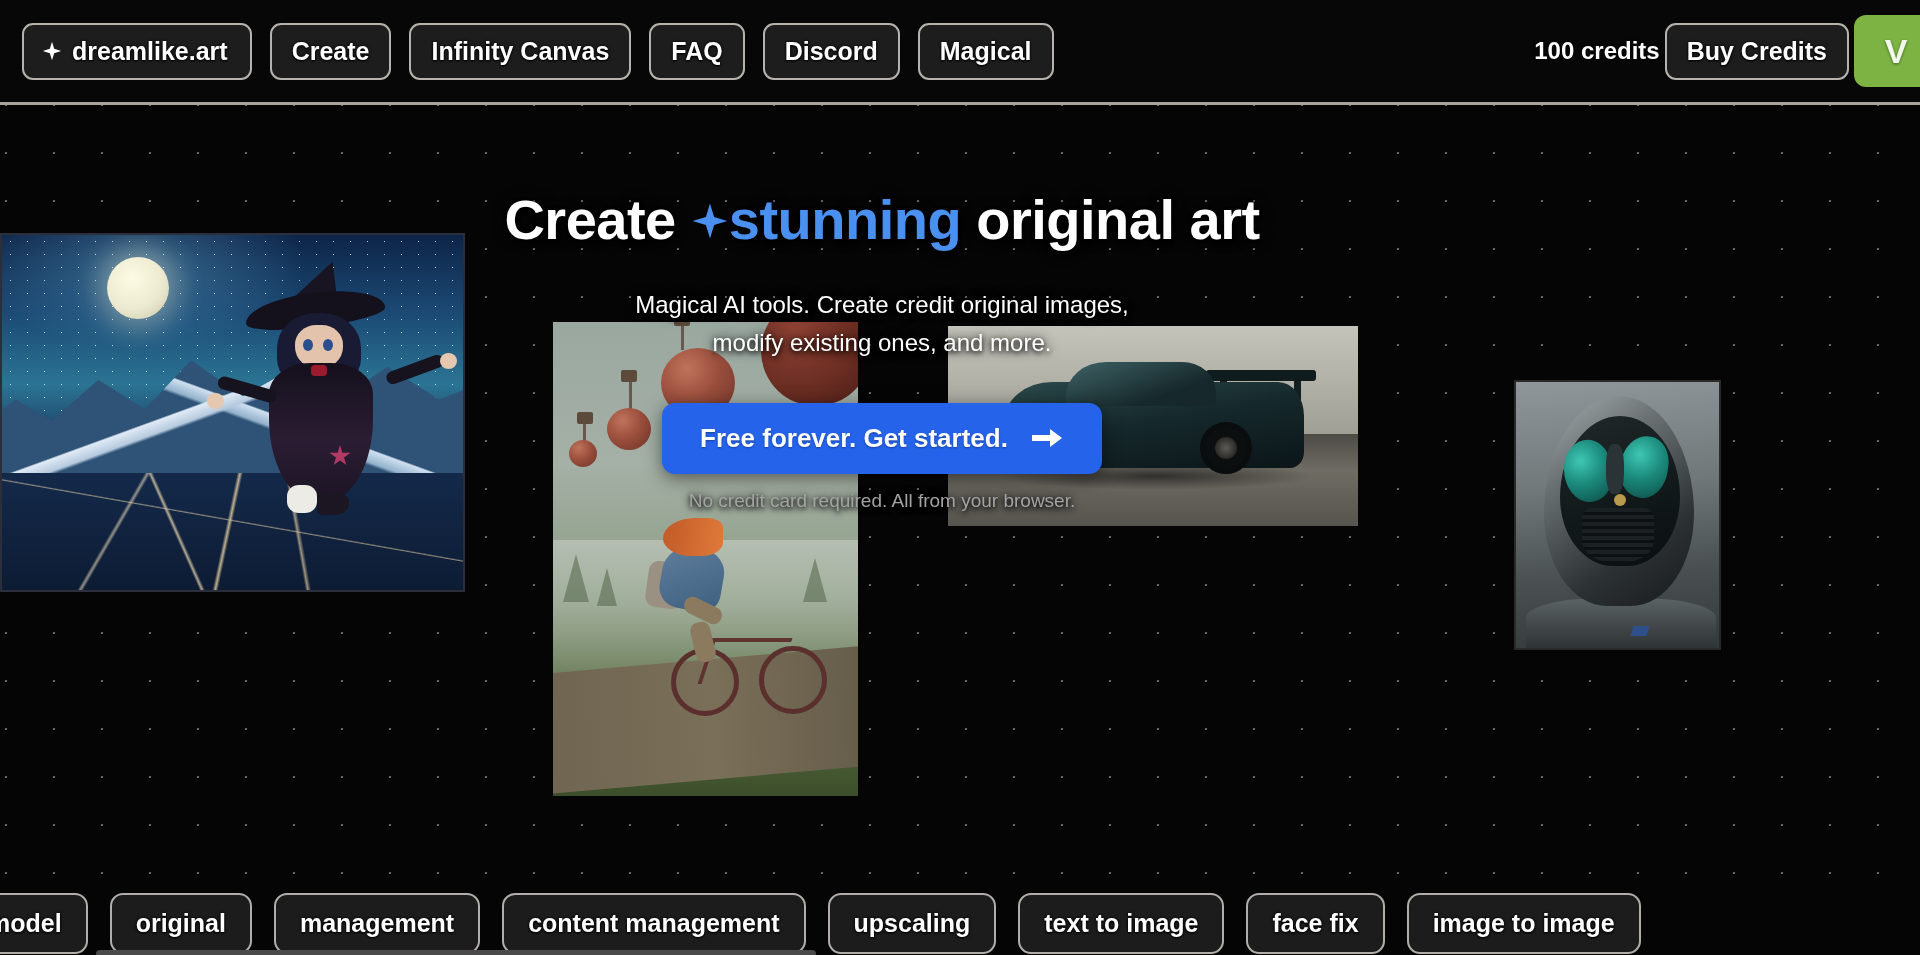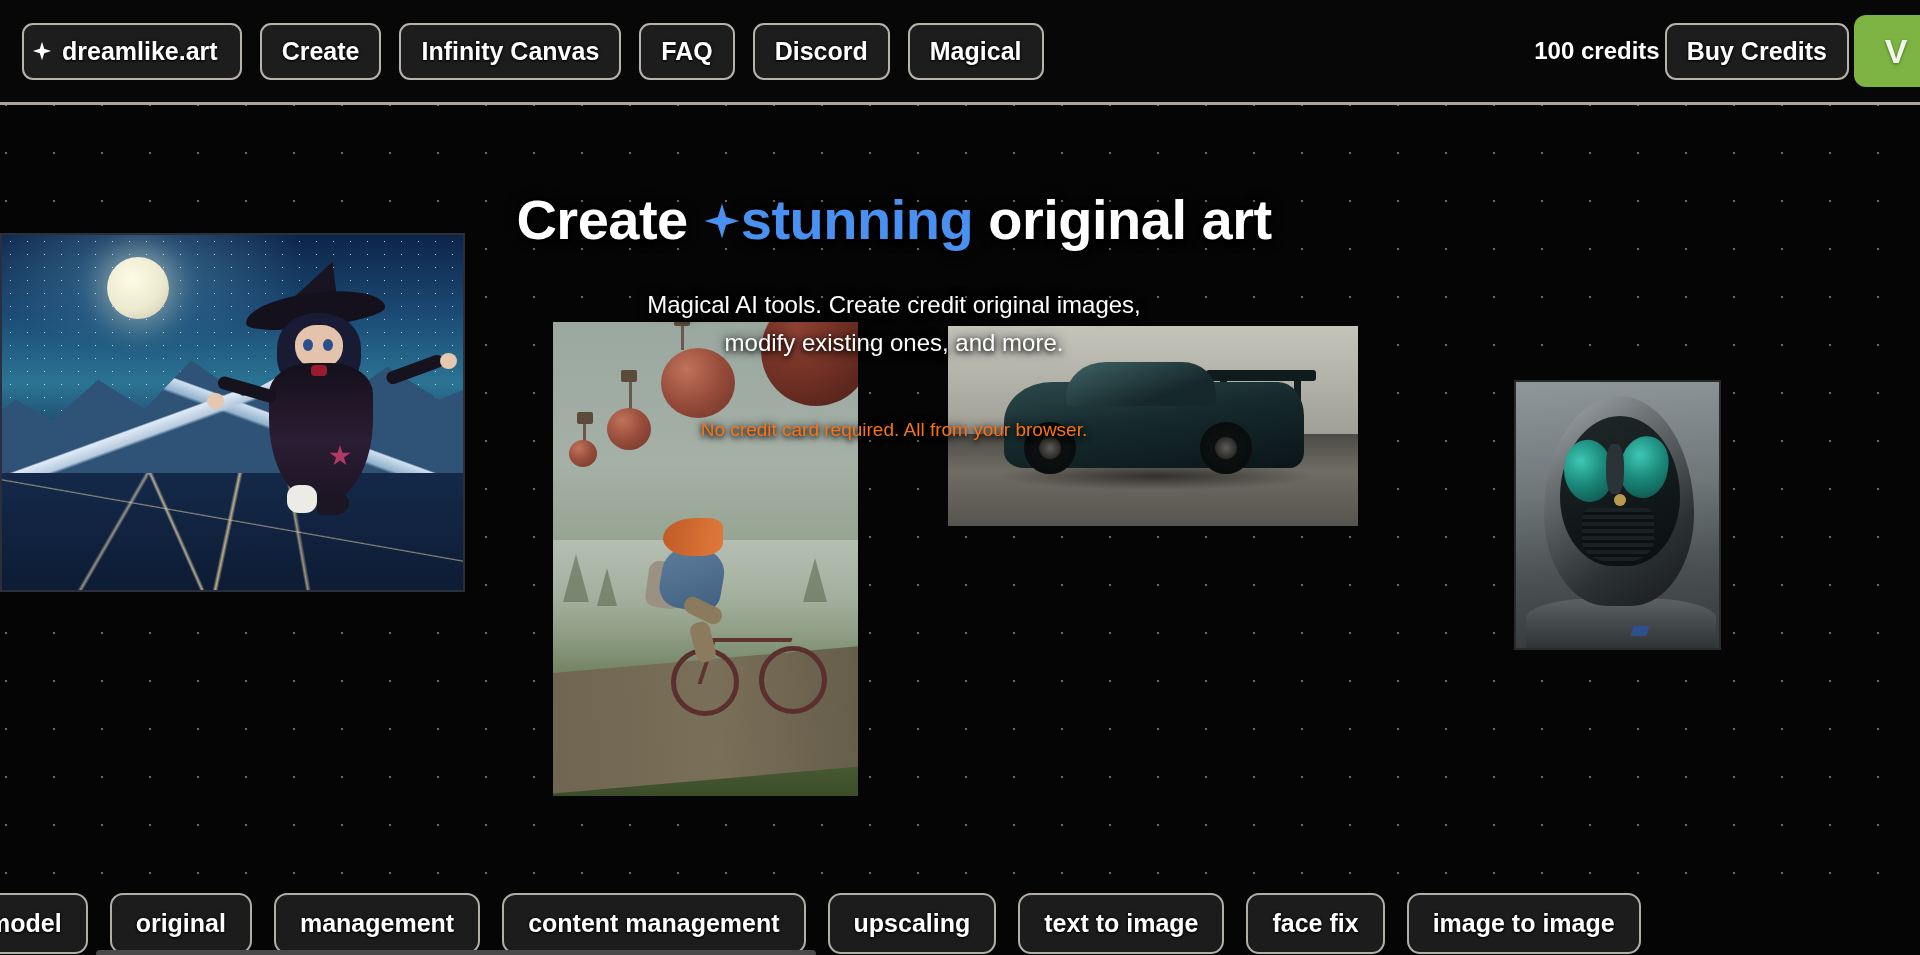--- a/index.html
+++ b/index.html
@@ -31,21 +31,21 @@
     color: #ffffff;
     font-size: 25px;
     font-weight: bold;
     line-height: 1;
     padding: 14px 20px;
     white-space: nowrap;
     display: flex; align-items: center; gap: 10px;
     text-shadow: 0 0 3px #000, 0 1px 2px #000;
     cursor: pointer;
   }
-  .btn-brand { padding-left: 8px; padding-right: 22px; }
+  .btn-brand { padding-left: 18px; padding-right: 22px; }
   .spark {
     display: inline-block; width: 20px; height: 24px;
     flex: 0 0 auto;
   }
   .credits {
     color: #ffffff; font-size: 24px; font-weight: bold;
     white-space: nowrap; text-shadow: 0 0 3px #000;
   }
   .btn-avatar {
     background: #7cb342;
@@ -230,21 +230,21 @@
   .al-nose { position: absolute; left: 90px; top: 62px; width: 18px; height: 50px; background: #2a3335; border-radius: 40%; }
   .al-mask { position: absolute; left: 66px; top: 126px; width: 72px; height: 54px;
      background: repeating-linear-gradient(180deg, #1b2123 0px, #1b2123 4px, #0c1011 4px, #0c1011 7px);
      border-radius: 10px 10px 40% 40%; }
   .al-dot { position: absolute; left: 98px; top: 112px; width: 12px; height: 12px; border-radius: 50%; background: #b99b4e; }
   .al-shoulder { position: absolute; left: 10px; bottom: 0; width: 190px; height: 50px;
      background: linear-gradient(180deg, #5c6365 0%, #2e3335 100%); border-radius: 40% 40% 0 0; }
   .al-badge { position: absolute; left: 116px; bottom: 12px; width: 16px; height: 10px; background: #2f4f8a; transform: skewX(-18deg); }
 
   
-  .hero { position: absolute; left: 16px; top: 190px; width: 1756px; z-index: 20; text-align: center; }
+  .hero { position: absolute; left: 4px; top: 190px; width: 1756px; z-index: 20; text-align: center; }
   .h1 {
     color: #ffffff; font-size: 56px; font-weight: bold; line-height: 1.08;
     letter-spacing: -.5px;
     text-shadow: 0 2px 5px rgba(0,0,0,.95), 0 0 14px rgba(0,0,0,.9), 0 0 3px rgba(0,0,0,1);
   }
   .h1 .accent { color: #4a90f0; }
   .h1 .spark-big { display: inline-block; vertical-align: -4px; width: 38px; height: 44px; }
   .sub {
     margin-top: 36px; color: #ffffff; font-size: 24px; line-height: 1.55; font-weight: 400;
     text-shadow: 0 2px 5px rgba(0,0,0,.95), 0 0 12px rgba(0,0,0,.9);
@@ -255,21 +255,21 @@
     border: none; border-radius: 13px;
     color: #ffffff; font-size: 26px; font-weight: bold;
     padding: 20px 38px;
     display: flex; align-items: center; gap: 22px;
     cursor: pointer;
     box-shadow: 0 4px 18px rgba(0,0,0,.5);
     text-shadow: 0 1px 2px rgba(0,0,0,.35);
   }
   .cta .arrow { display: inline-block; width: 34px; height: 24px; }
   .disclaimer {
-    margin-top: 16px; color: #f97316; font-size: 19px;
+    margin-top: 16px; color: #a3a3a3; font-size: 19px;
     text-shadow: 0 2px 5px rgba(0,0,0,.95), 0 0 10px rgba(0,0,0,.9);
   }
 
   
   .tagrow {
     position: absolute; left: 0; bottom: 0; width: 1920px; height: 64px;
     display: flex; align-items: center; gap: 22px;
     padding-left: 0; z-index: 30;
     background: #050505;
   }
@@ -388,20 +388,26 @@
     <div class="h1">
       <div><span>Create </span><span class="spark-big"><svg viewBox="0 0 24 24" width="38" height="44">
               <path d="M12 1 L14.6 9.4 L23 12 L14.6 14.6 L12 23 L9.4 14.6 L1 12 L9.4 9.4 Z" fill="#4a90f0"></path>
             </svg></span><span class="accent">stunning</span><span> original art</span></div>
     </div>
     <div class="sub">
       <div>Magical AI tools. Create credit original images,</div>
       <div>modify existing ones, and more.</div>
     </div>
     <div class="cta-wrap">
+      <button class="cta">
+        <span>Free forever. Get started.</span>
+        <span class="arrow"><svg viewBox="0 0 34 24" width="34" height="24">
+              <path d="M2 9 H20 V3 L32 12 L20 21 V15 H2 Z" fill="#ffffff"></path>
+            </svg></span>
+      </button>
       <div class="disclaimer">No credit card required. All from your browser.</div>
     </div>
   </div>
 
   <div class="header">
     <div class="nav-left">
       <div class="btn btn-brand">
         <span class="spark"><svg viewBox="0 0 24 24" width="20" height="24">
               <path d="M12 1 L14.6 9.4 L23 12 L14.6 14.6 L12 23 L9.4 14.6 L1 12 L9.4 9.4 Z" fill="#ffffff"></path>
             </svg></span>

